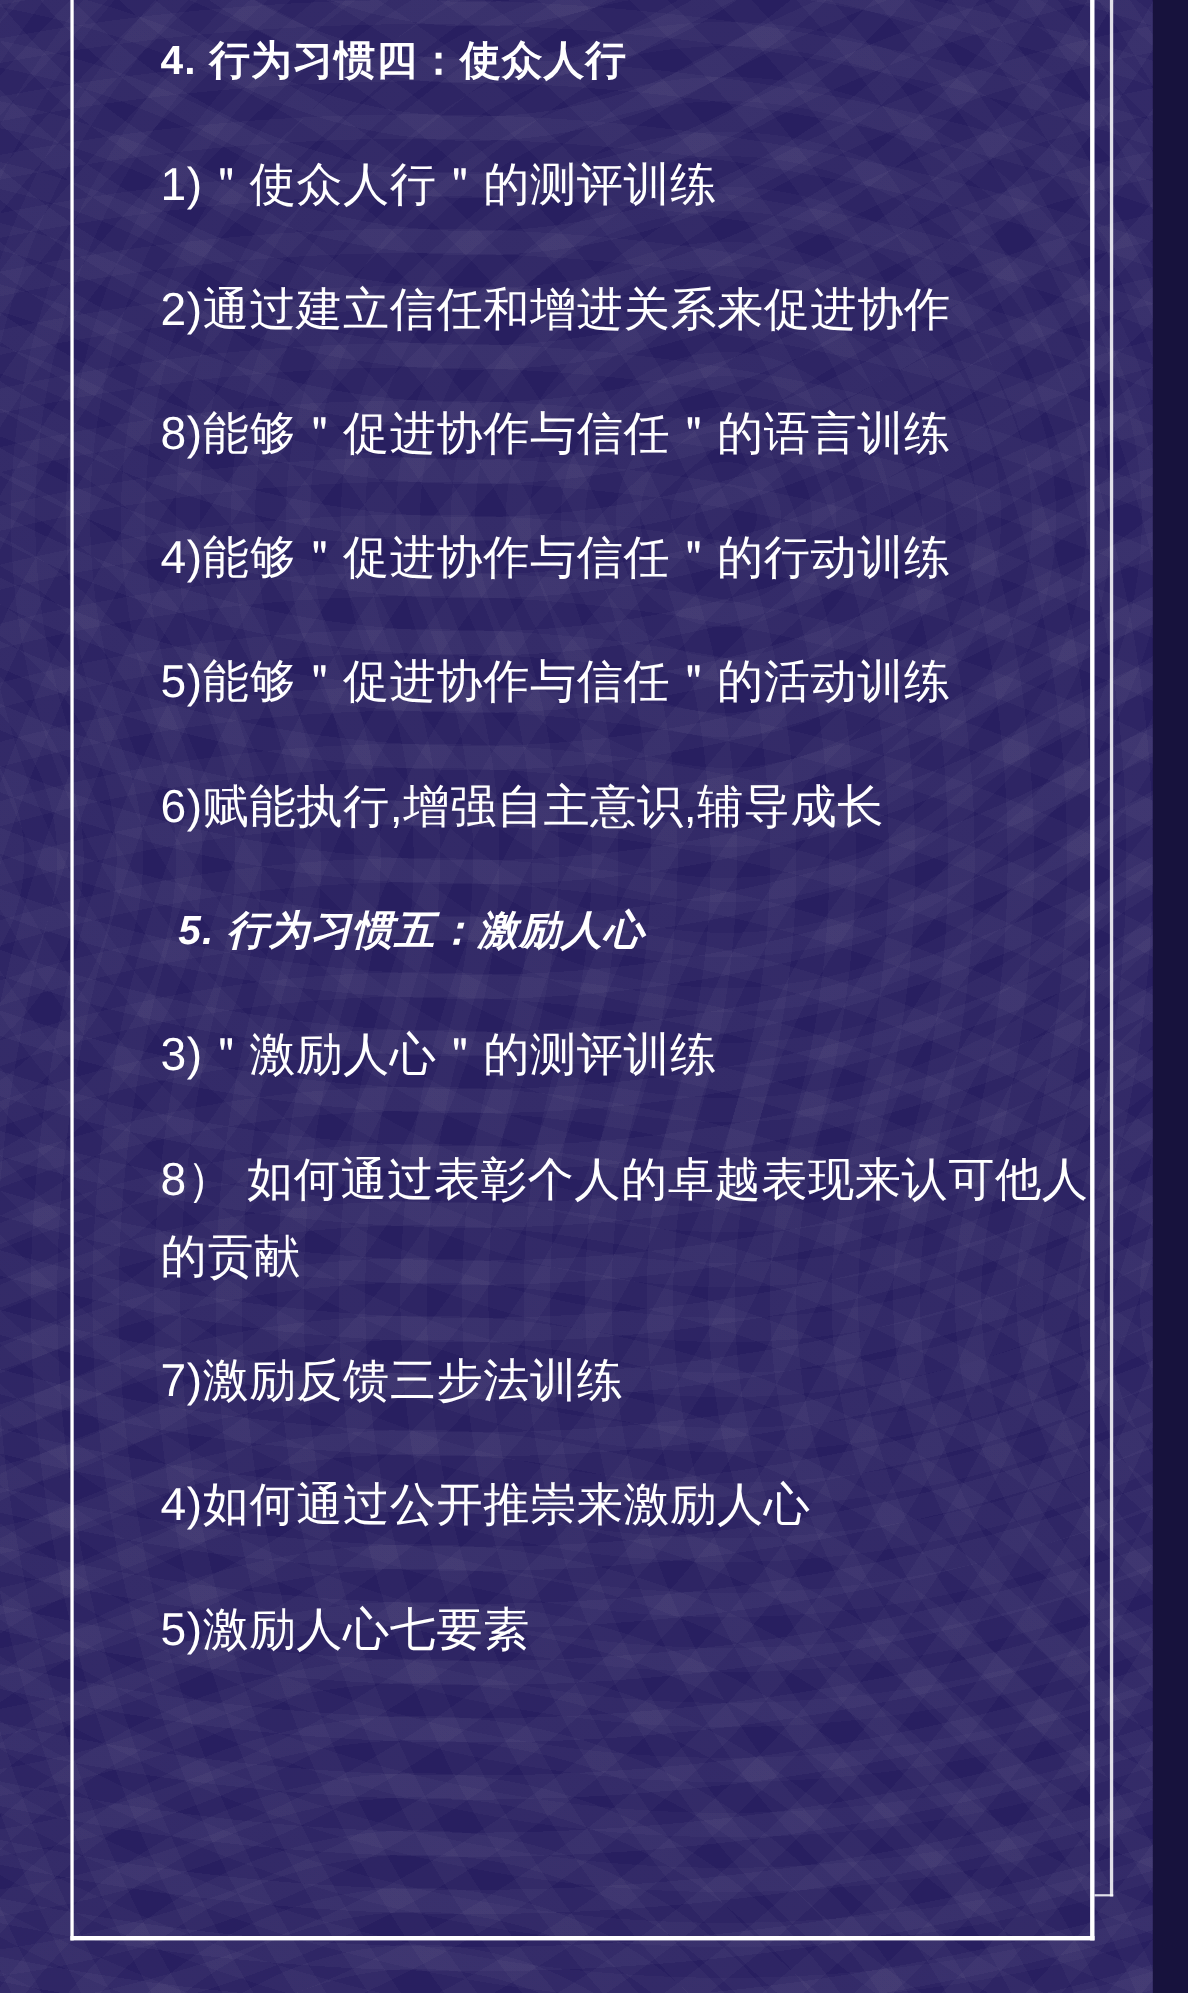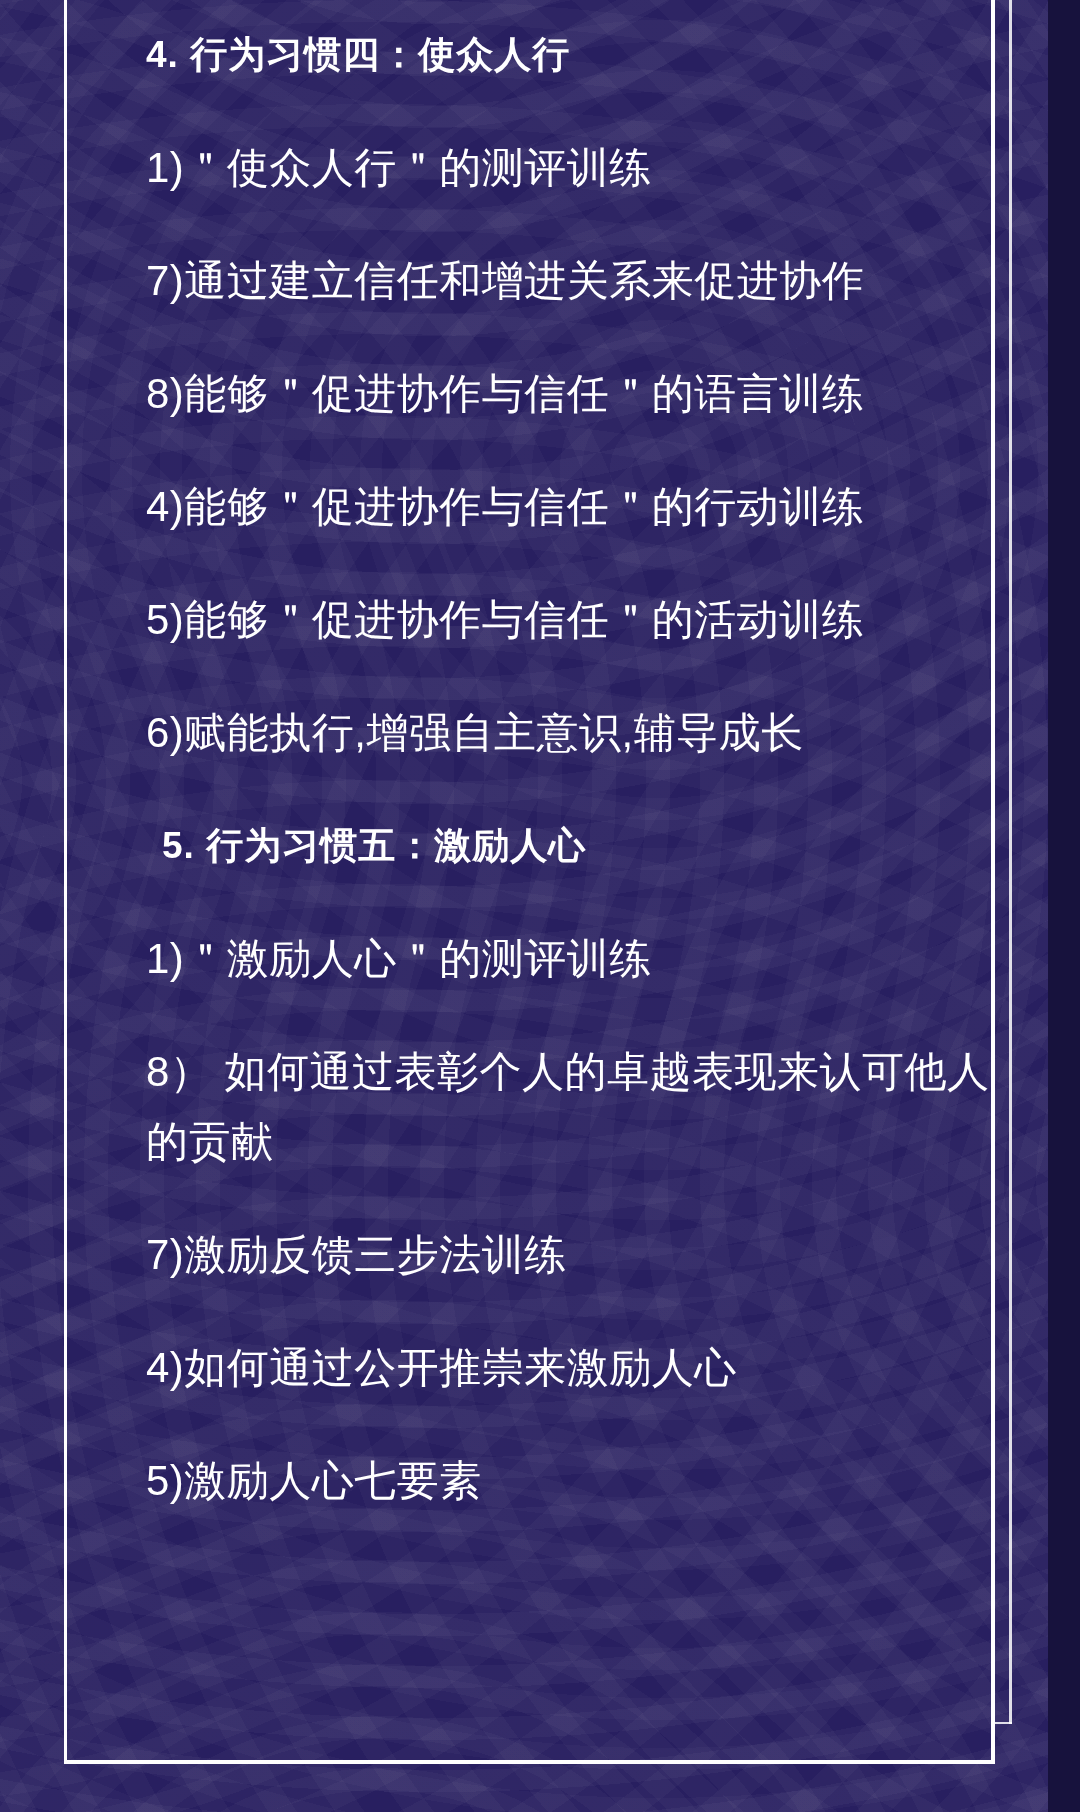--- a/index.html
+++ b/index.html
@@ -60,21 +60,21 @@
     font-size: 42px;
     letter-spacing: 0.5px;
     color: #ffffff;
   }
   .item { margin-bottom: 43px; }
   .heading .line {
     font-size: 37px;
     font-weight: bold;
     letter-spacing: 1px;
   }
-  .indented { padding-left: 16px; }
+  .indented { padding-left: 16px; font-style: italic; }
 </style>
 </head>
 <body>
 
 <div class="poster">
 
   <div class="frame-left"></div>
   <div class="frame-right"></div>
   <div class="frame-bottom"></div>
   <div class="frame-right-outer"></div>
@@ -83,41 +83,41 @@
   <div class="content">
 
     <div class="heading item">
       <div class="line">4. 行为习惯四：使众人行</div>
     </div>
 
     <div class="item">
       <div class="line">1)＂使众人行＂的测评训练</div>
     </div>
     <div class="item">
-      <div class="line">7)通过建立信任和增进关系来促进协作</div>
+      <div class="line">2)通过建立信任和增进关系来促进协作</div>
     </div>
     <div class="item">
       <div class="line">8)能够＂促进协作与信任＂的语言训练</div>
     </div>
     <div class="item">
       <div class="line">4)能够＂促进协作与信任＂的行动训练</div>
     </div>
     <div class="item">
       <div class="line">5)能够＂促进协作与信任＂的活动训练</div>
     </div>
     <div class="item">
       <div class="line">6)赋能执行,增强自主意识,辅导成长</div>
     </div>
 
     <div class="heading item indented">
       <div class="line">5. 行为习惯五：激励人心</div>
     </div>
 
     <div class="item">
-      <div class="line">1)＂激励人心＂的测评训练</div>
+      <div class="line">3)＂激励人心＂的测评训练</div>
     </div>
     <div class="item">
       <div class="line">8） 如何通过表彰个人的卓越表现来认可他人</div>
       <div class="line">的贡献</div>
     </div>
     <div class="item">
       <div class="line">7)激励反馈三步法训练</div>
     </div>
     <div class="item">
       <div class="line">4)如何通过公开推崇来激励人心</div>

